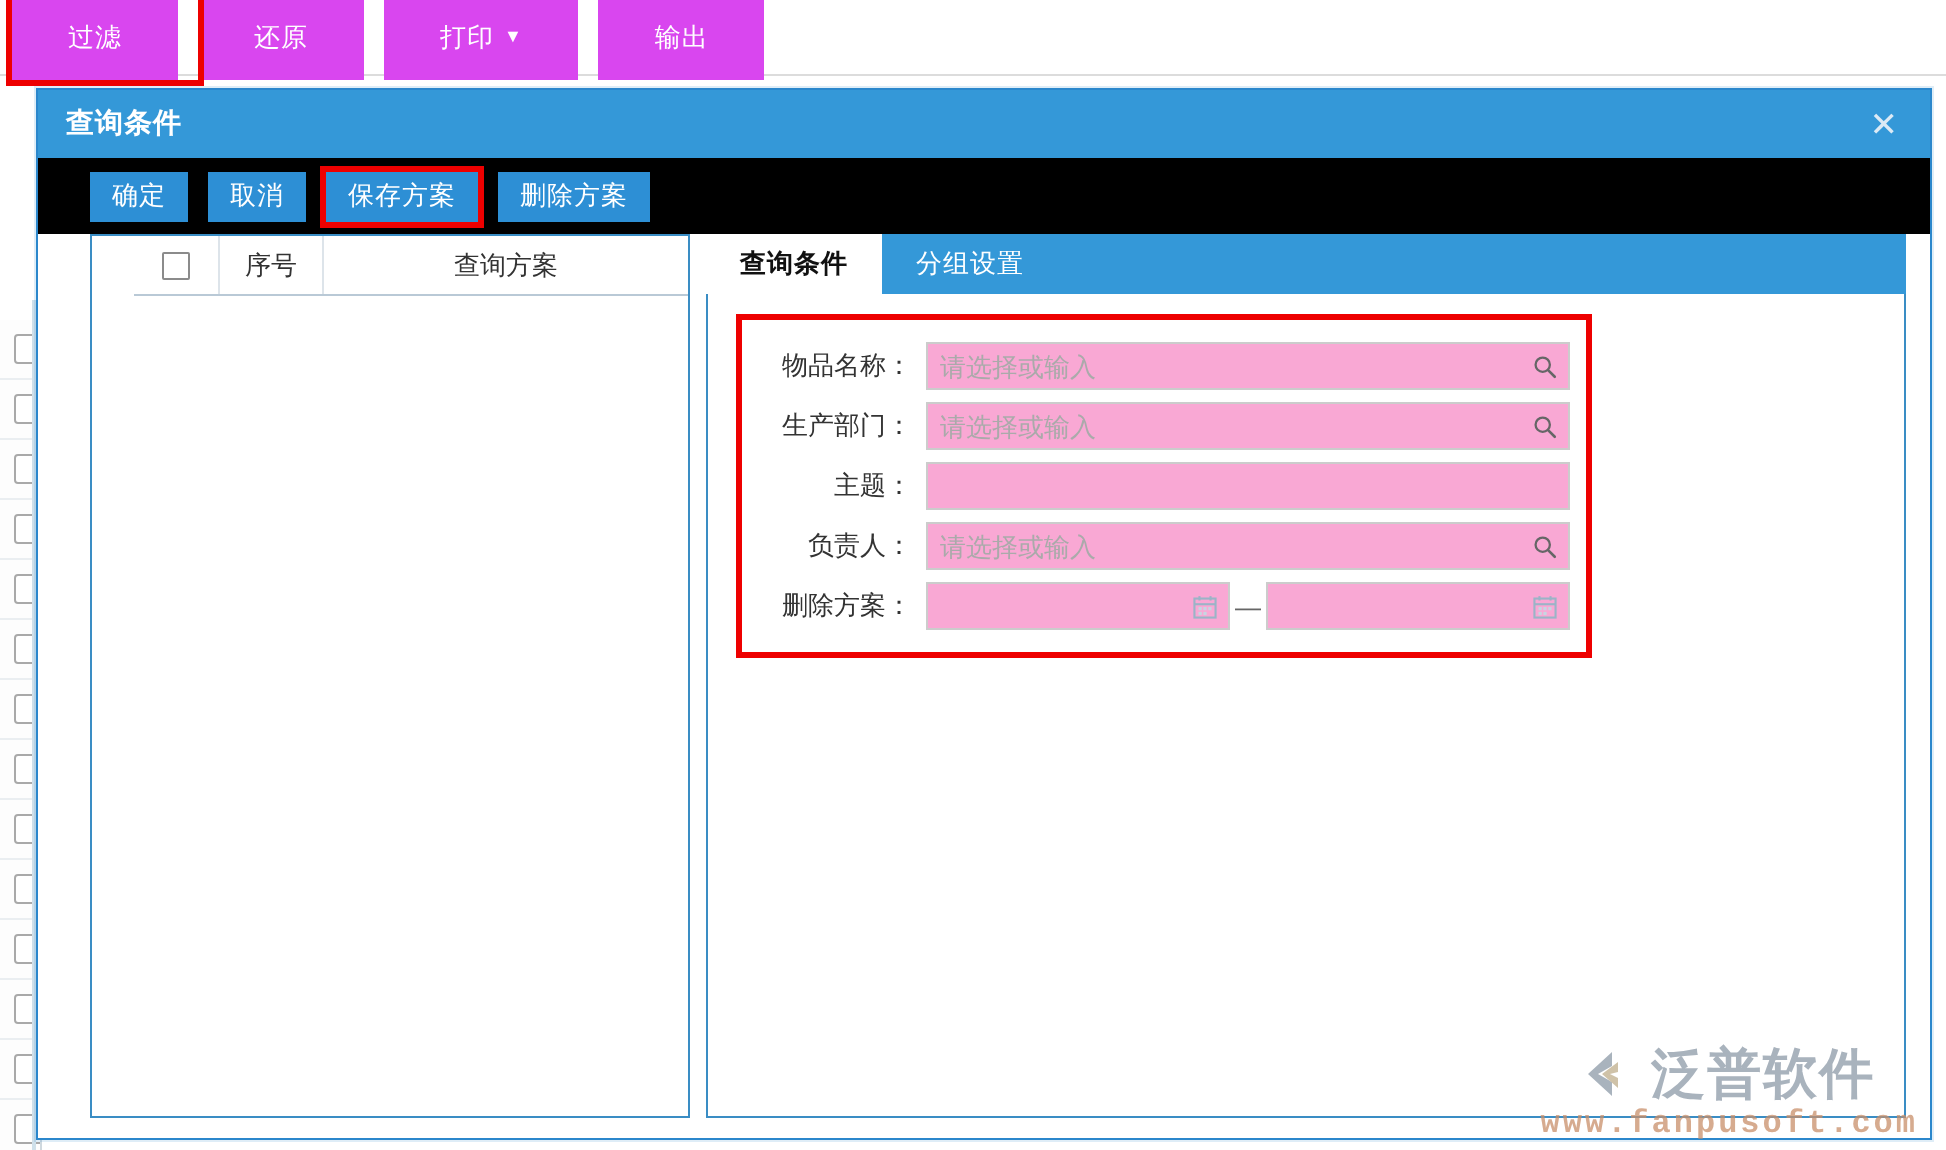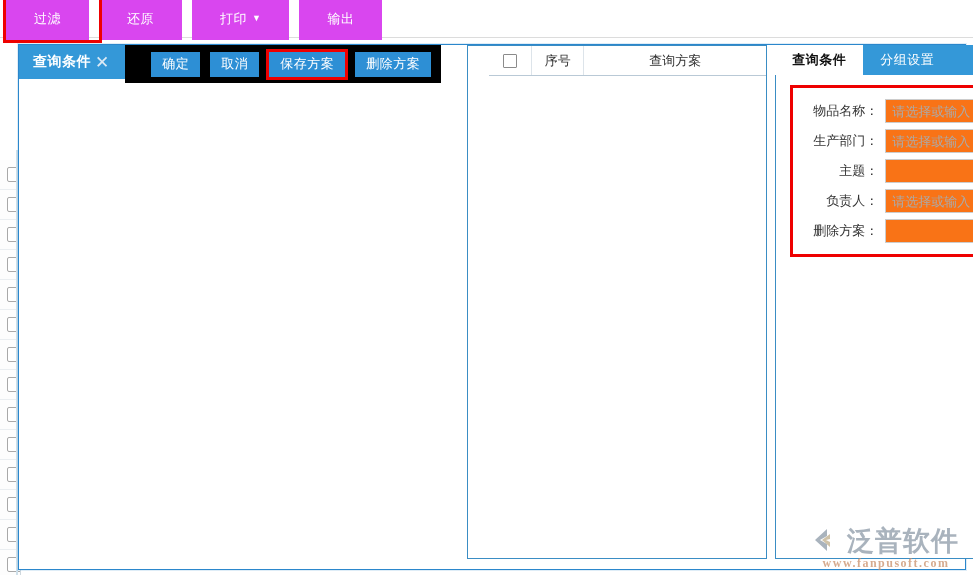--- a/index.html
+++ b/index.html
@@ -106,21 +106,21 @@
     position: absolute;
     left: 18px;
     top: 44px;
     width: 948px;
     height: 526px;
     background: #ffffff;
     border: 1px solid #2b87cc;
     box-sizing: border-box;
     box-shadow: 0 0 0 1px rgba(43,135,204,.15);
     display: flex;
-    flex-direction: row;
+    flex-direction: column;
   }
   #dialog-header {
     height: 34px;
     background: #3498d8;
     color: #ffffff;
     display: flex;
     align-items: center;
     justify-content: space-between;
     padding: 0 12px 0 14px;
     box-sizing: border-box;
@@ -288,21 +288,21 @@
   }
   .finput {
     width: 100%;
     height: 24px;
     border: 1px solid #cccccc;
     box-sizing: border-box;
     font-family: inherit;
     font-size: 13px;
     color: #333;
     padding: 0 24px 0 6px;
-    background: #f97316;
+    background: #f9a8d4;
     outline: none;
   }
   .finput.plain { padding-right: 6px; }
   .finput::placeholder { color: #aaaaaa; }
   .ficon {
     position: absolute;
     right: 6px;
     top: 50%;
     transform: translateY(-50%);
     width: 14px;
@@ -347,26 +347,26 @@
   }
   #wm-text {
     font-size: 27px;
     font-weight: bold;
     color: #8d9aa8;
     letter-spacing: 1px;
     line-height: 1;
     font-family: "DejaVu Sans", sans-serif;
   }
   #wm-url {
-    font-size: 12px;
+    font-size: 16px;
     color: #c98f6a;
     letter-spacing: 1.5px;
     margin-top: 2px;
     font-weight: bold;
-    font-family: Liberation Serif, serif;
+    font-family: Liberation Mono, monospace;
   }
 </style>
 </head>
 <body>
 
 <div id="bg-page">
 
   <div id="bg-toolbar">
     <span id="tb-filter-wrap" class="redbox">
       <button class="tb-btn">过滤</button>

